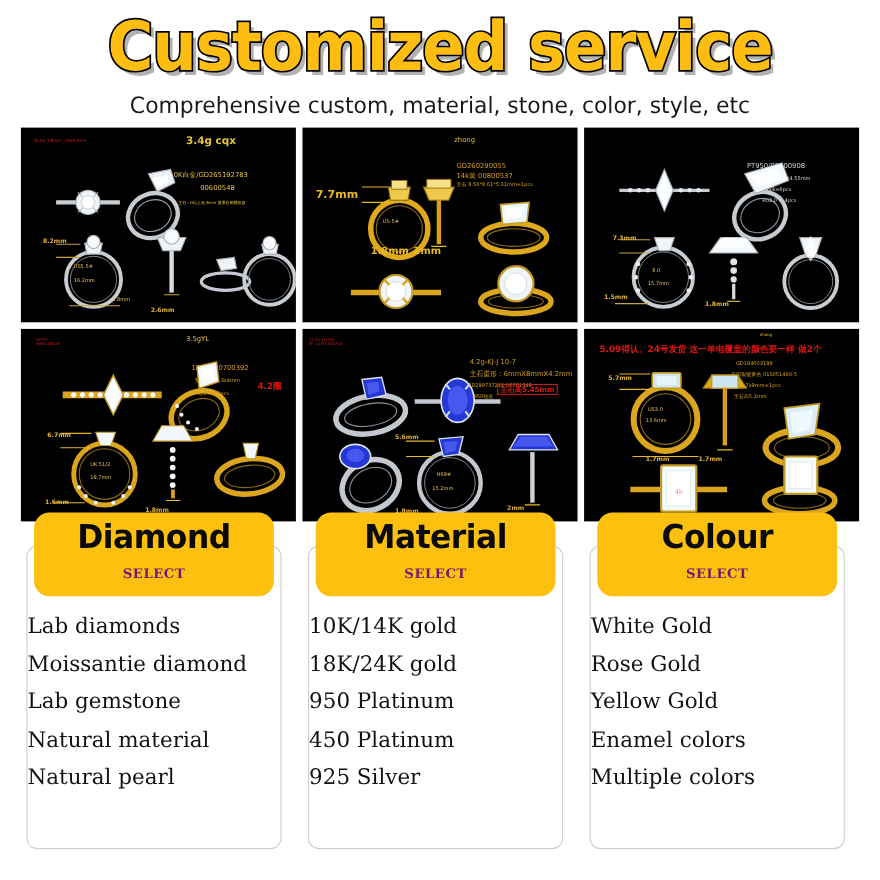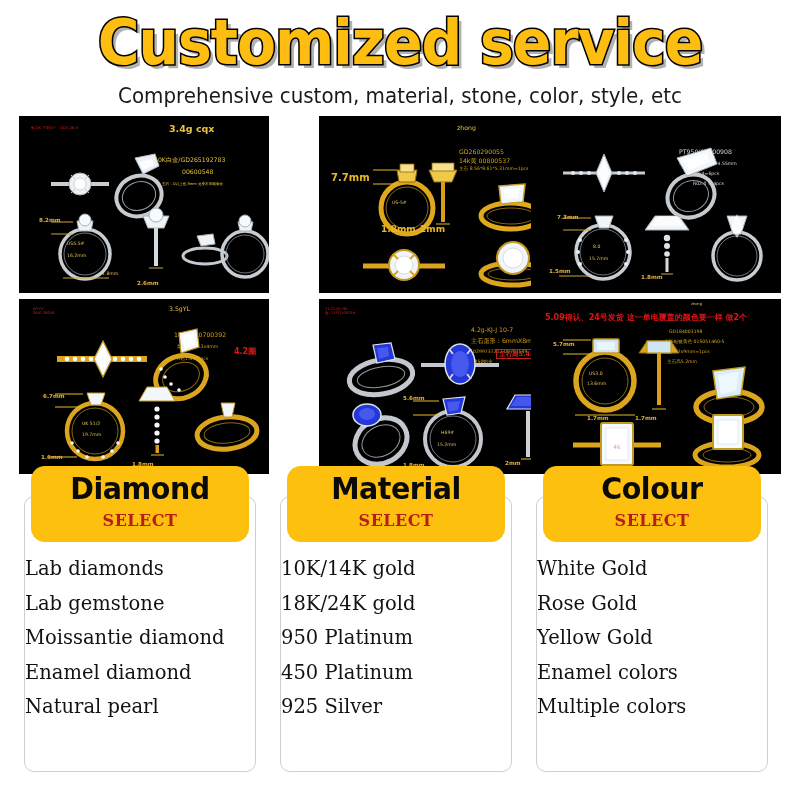--- a/index.html
+++ b/index.html
@@ -42,21 +42,21 @@
   }
 
   
   .photo-grid{position:absolute;left:19px;top:116px;width:762px;height:358px;}
   .photo{
     position:absolute;
     background:#000000;
     overflow:hidden;
   }
   .photo.c0{left:0;width:250px;}
-  .photo.c1{left:256px;width:250px;margin-left:44px;}
+  .photo.c1{left:256px;width:250px;}
   .photo.c2{left:512px;width:250px;}
   .photo.r0{top:0;height:177px;}
   .photo.r1{top:183px;height:175px;}
 
   
   .ptext{position:absolute;white-space:nowrap;font-family:"DejaVu Sans", sans-serif;line-height:1.25;}
   .t-red{color:#d81a1a;}
   .t-yel{color:#e8c341;}
   .t-gold{color:#d4a017;}
   .t-wht{color:#d8d8d8;}
@@ -100,21 +100,21 @@
   }
   .card-title{
     font-family:"DejaVu Sans", sans-serif;
     font-size:30px;font-weight:bold;color:#0a0a0a;
     line-height:46px;
     letter-spacing:-0.5px;
     transform:scaleX(0.95);
   }
   .card-sub{
     font-family:"DejaVu Serif", serif;
-    font-size:16px;font-weight:bold;color:#b91c1c;
+    font-size:12px;font-weight:bold;color:#701a75;
     line-height:18px;
     letter-spacing:0.5px;
   }
   .opts{
     position:absolute;left:6px;top:86px;
     width:238px;
     z-index:4;
     text-align:left;
   }
   .opt{
@@ -516,23 +516,23 @@
   <div class="cards">
 
     <div class="card k0">
       <div class="card-body"></div>
       <div class="card-head">
         <div class="card-title">Diamond</div>
         <div class="card-sub">SELECT</div>
       </div>
       <div class="opts">
         <div class="opt">Lab diamonds</div>
+        <div class="opt">Moissantie diamond</div>
         <div class="opt">Lab gemstone</div>
-        <div class="opt">Moissantie diamond</div>
-        <div class="opt">Enamel diamond</div>
+        <div class="opt">Natural material</div>
         <div class="opt">Natural pearl</div>
       </div>
     </div>
 
     <div class="card k1">
       <div class="card-body"></div>
       <div class="card-head">
         <div class="card-title">Material</div>
         <div class="card-sub">SELECT</div>
       </div>

